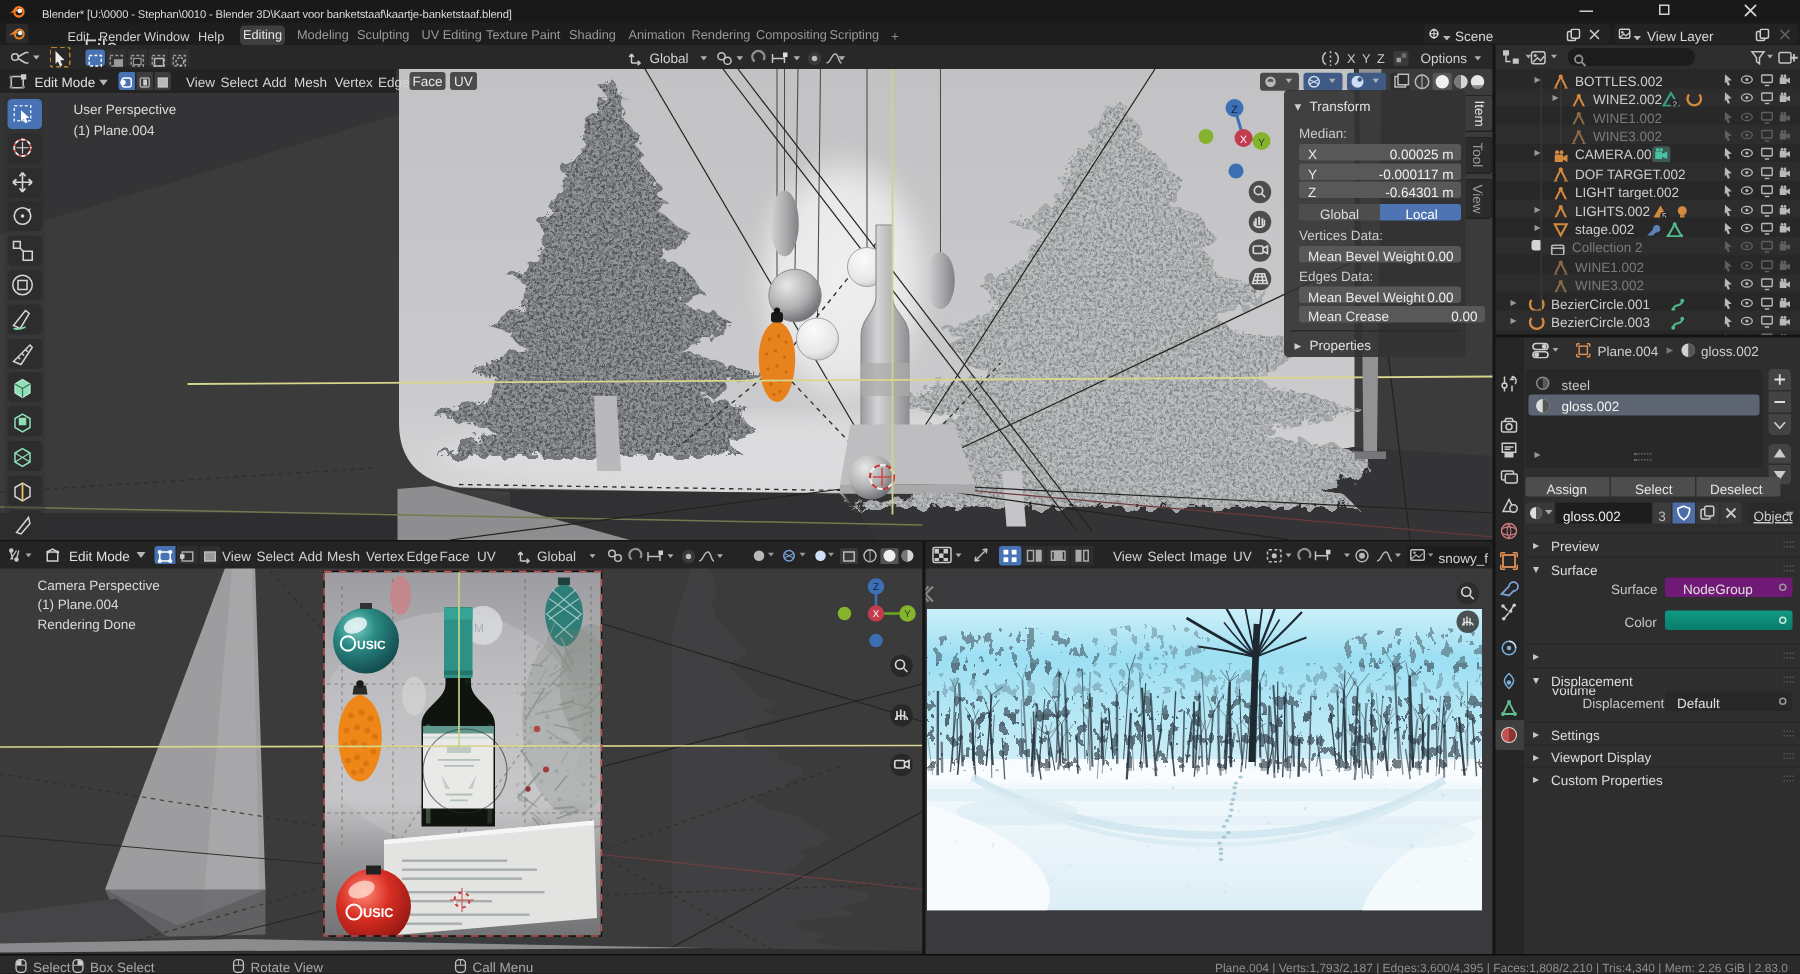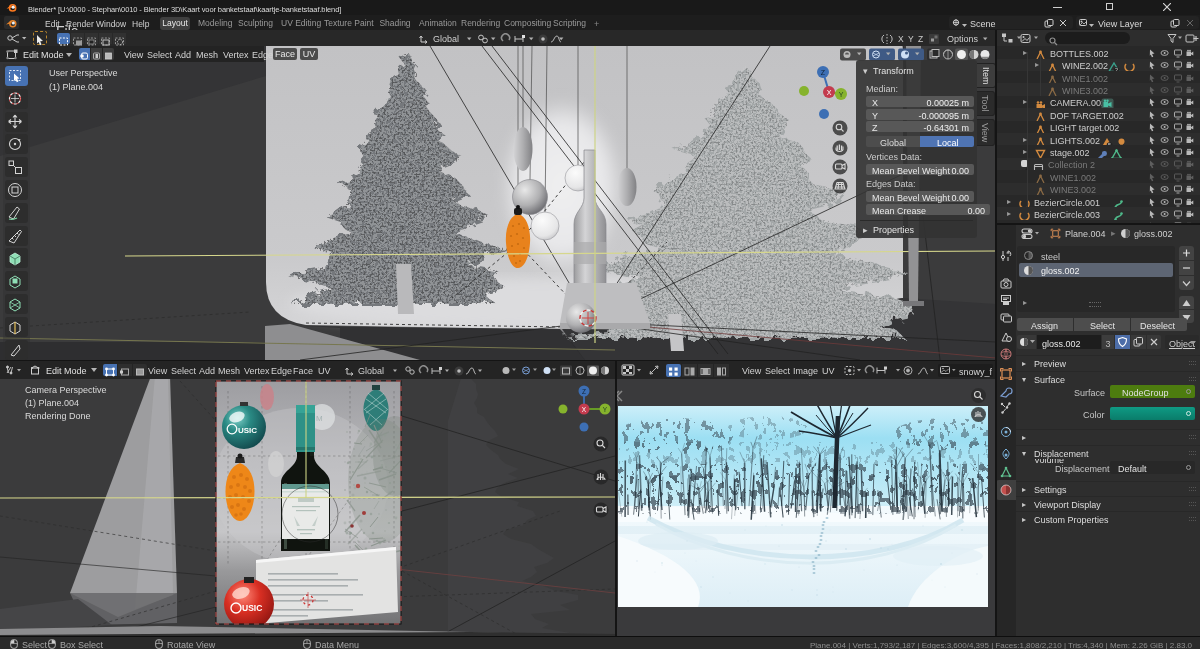--- a/index.html
+++ b/index.html
@@ -31,21 +31,21 @@
       <svg width="15" height="13" viewBox="0 0 15 13">
           <path d="M2 7.5 L7 3.5 L8 6.2 Z" fill="#e8842a"></path>
           <circle cx="8.8" cy="6.7" r="3" fill="none" stroke="#e8842a" stroke-width="1.4"></circle>
           <circle cx="9.4" cy="6" r="1.5" fill="#eaf2f8"></circle>
         </svg></div>
       <div class="abs txt" style="left:24px;top:11px;color:#d0d0d0;font-size:14px;margin-left:32px;">File</div>
       <div class="abs txt" style="left:45px;top:4px;color:#d0d0d0;font-size:8.5px;">Edit</div>
       <div class="abs txt" style="left:66px;top:4px;color:#d0d0d0;font-size:8.5px;">Render</div>
       <div class="abs txt" style="left:96px;top:4px;color:#d0d0d0;font-size:8.5px;">Window</div>
       <div class="abs txt" style="left:132px;top:4px;color:#d0d0d0;font-size:8.5px;">Help</div>
-      <div class="abs txt" style="left:160px;top:1.5px;width:30px;height:13px;background:#3f3f3f;color:#e8e8e8;font-size:8.5px;border-radius:3px;text-align:center;line-height:13px;">Layout</div>
+      <div class="abs txt" style="left:160px;top:1.5px;width:30px;height:13px;background:#3f3f3f;color:#e8e8e8;font-size:8.5px;border-radius:3px;text-align:center;line-height:13px;">Editing</div>
       <div class="abs txt" style="left:198px;top:1.5px;width:34px;height:13px;color:#999999;font-size:8.5px;border-radius:3px;text-align:center;line-height:13px;">Modeling</div>
       <div class="abs txt" style="left:238px;top:1.5px;width:34px;height:13px;color:#999999;font-size:8.5px;border-radius:3px;text-align:center;line-height:13px;">Sculpting</div>
       <div class="abs txt" style="left:281px;top:1.5px;width:36px;height:13px;color:#999999;font-size:8.5px;border-radius:3px;text-align:center;line-height:13px;">UV Editing</div>
       <div class="abs txt" style="left:324px;top:1.5px;width:46px;height:13px;color:#999999;font-size:8.5px;border-radius:3px;text-align:center;line-height:13px;">Texture Paint</div>
       <div class="abs txt" style="left:378px;top:1.5px;width:34px;height:13px;color:#999999;font-size:8.5px;border-radius:3px;text-align:center;line-height:13px;">Shading</div>
       <div class="abs txt" style="left:419px;top:1.5px;width:36px;height:13px;color:#999999;font-size:8.5px;border-radius:3px;text-align:center;line-height:13px;">Animation</div>
       <div class="abs txt" style="left:461px;top:1.5px;width:36px;height:13px;color:#999999;font-size:8.5px;border-radius:3px;text-align:center;line-height:13px;">Rendering</div>
       <div class="abs txt" style="left:504px;top:1.5px;width:42px;height:13px;color:#999999;font-size:8.5px;border-radius:3px;text-align:center;line-height:13px;">Compositing</div>
       <div class="abs txt" style="left:553px;top:1.5px;width:33px;height:13px;color:#999999;font-size:8.5px;border-radius:3px;text-align:center;line-height:13px;">Scripting</div>
       <div class="abs txt" style="left:594px;top:4px;color:#888;">+</div>
@@ -450,21 +450,21 @@
     <div class="abs" style="left:856px;top:14px;width:121px;height:178px;background:#333333e8;border-radius:3px;">
       <div class="abs txt" style="left:7px;top:6px;color:#cdcdcd;">▾</div>
       <div class="abs txt" style="left:17px;top:6px;color:#e2e2e2;">Transform</div>
       <div class="abs txt" style="left:10px;top:24px;color:#cbcbcb;">Median:</div>
       <div class="abs" style="left:10px;top:36px;width:108px;height:11px;background:#585858;border-radius:2px;">
           <div class="abs txt" style="left:6px;top:2px;color:#e8e8e8;">X</div>
           <div class="abs txt" style="right:5px;top:2px;color:#f0f0f0;">0.00025 m</div>
         </div>
         <div class="abs" style="left:10px;top:48.5px;width:108px;height:11px;background:#585858;border-radius:2px;">
           <div class="abs txt" style="left:6px;top:2px;color:#e8e8e8;">Y</div>
-          <div class="abs txt" style="right:5px;top:2px;color:#f0f0f0;">-0.000095 m</div>
+          <div class="abs txt" style="right:5px;top:2px;color:#f0f0f0;">-0.000117 m</div>
         </div>
         <div class="abs" style="left:10px;top:61px;width:108px;height:11px;background:#585858;border-radius:2px;">
           <div class="abs txt" style="left:6px;top:2px;color:#e8e8e8;">Z</div>
           <div class="abs txt" style="right:5px;top:2px;color:#f0f0f0;">-0.64301 m</div>
         </div>
       <div class="abs" style="left:10px;top:76px;width:54px;height:11px;background:#4d4d4d;border-radius:2px 0 0 2px;">
           <div class="abs txt" style="left:14px;top:2px;color:#ddd;">Global</div>
         </div>
       <div class="abs" style="left:64px;top:76px;width:54px;height:11px;background:#4f74b3;border-radius:0 2px 2px 0;">
           <div class="abs txt" style="left:17px;top:2px;color:#fff;">Local</div>
@@ -1825,21 +1825,21 @@
         <div class="abs" style="left:6px;top:3px;color:#c8c8c8;font-size:8px;line-height:9px;">▸</div>
         <div class="abs txt" style="left:18px;top:3px;color:#dddddd;">Preview</div>
         <div class="abs" style="right:4px;top:5px;width:7px;height:4px;border-top:1px dotted #555;border-bottom:1px dotted #555;"></div>
       </div>
     <div class="abs" style="left:20px;top:147px;width:184px;height:14px;background:#2e2e2e;border-top:1px solid #282828;">
         <div class="abs" style="left:6px;top:3px;color:#c8c8c8;font-size:8px;line-height:9px;">▾</div>
         <div class="abs txt" style="left:18px;top:3px;color:#dddddd;">Surface</div>
         <div class="abs" style="right:4px;top:5px;width:7px;height:4px;border-top:1px dotted #555;border-bottom:1px dotted #555;"></div>
       </div>
     <div class="abs txt" style="left:78px;top:164px;color:#c6c6c6;">Surface</div>
-    <div class="abs" style="left:114px;top:161px;width:85px;height:13px;background:#4d7c0f;border-radius:2px;">
+    <div class="abs" style="left:114px;top:161px;width:85px;height:13px;background:#701a75;border-radius:2px;">
         <div class="abs txt" style="left:12px;top:3px;color:#e0e0e0;">NodeGroup</div>
         <div class="abs" style="right:4px;top:4px;width:5px;height:5px;border:1px solid #999;border-radius:50%;"></div>
       </div>
     <div class="abs txt" style="left:87px;top:186px;color:#c6c6c6;">Color</div>
     <div class="abs" style="left:114px;top:183px;width:85px;height:13px;background:linear-gradient(180deg,#0f9a84,#0a7c6a);border-radius:2px;">
         <div class="abs" style="right:4px;top:4px;width:5px;height:5px;border:1px solid #cfe8e2;border-radius:50%;"></div>
       </div>
     <div class="abs" style="left:20px;top:205px;width:184px;height:14px;background:#2e2e2e;border-top:1px solid #282828;">
         <div class="abs" style="left:6px;top:3px;color:#c8c8c8;font-size:8px;line-height:9px;">▸</div>
         <div class="abs txt" style="left:18px;top:3px;color:#dddddd;margin-top:22px;">Volume</div>
@@ -1893,21 +1893,21 @@
           <path d="M1,4.3 L1,3 Q1,1 4,1 L4,4.3 Z" fill="none"></path>
           <path d="M7,4.3 L7,3 Q7,1 4,1 L4,4.3 Z" fill="none"></path>
         </svg>
       <div class="abs txt" style="left:167px;top:3px;color:#a8a8a8;">Rotate View</div>
     <svg class="abs" style="left:303px;top:2px" width="8" height="10" viewBox="0 0 8 10">
           <rect x="0.7" y="0.7" width="6.6" height="8.6" rx="2.6" fill="none" stroke="#c5c5c5" stroke-width="0.9"></rect>
           <path d="M0.7,4.5 L7.3,4.5 M4,0.7 L4,4.5" stroke="#b5b5b5" stroke-width="0.7"></path>
           <path d="M1,4.3 L1,3 Q1,1 4,1 L4,4.3 Z" fill="none"></path>
           <path d="M7,4.3 L7,3 Q7,1 4,1 L4,4.3 Z" fill="none"></path>
         </svg>
-      <div class="abs txt" style="left:315px;top:3px;color:#a8a8a8;">Data Menu</div>
+      <div class="abs txt" style="left:315px;top:3px;color:#a8a8a8;">Call Menu</div>
     <div class="abs txt" style="right:8px;top:3.5px;color:#8f8f8f;font-size:8px;">Plane.004 | Verts:1,793/2,187 | Edges:3,600/4,395 | Faces:1,808/2,210 | Tris:4,340 | Mem: 2.26 GiB | 2.83.0</div>
   </div>
 
   <div class="abs" style="left:0;top:359.5px;width:996px;height:1.5px;background:#141414;"></div>
   <div class="abs" style="left:615px;top:361px;width:1.5px;height:275px;background:#141414;"></div>
   <div class="abs" style="left:995px;top:30px;width:1.5px;height:606px;background:#141414;"></div>
   <div class="abs" style="left:996px;top:223px;width:204px;height:1.5px;background:#141414;"></div>
 </div>
 
 </body></html>

